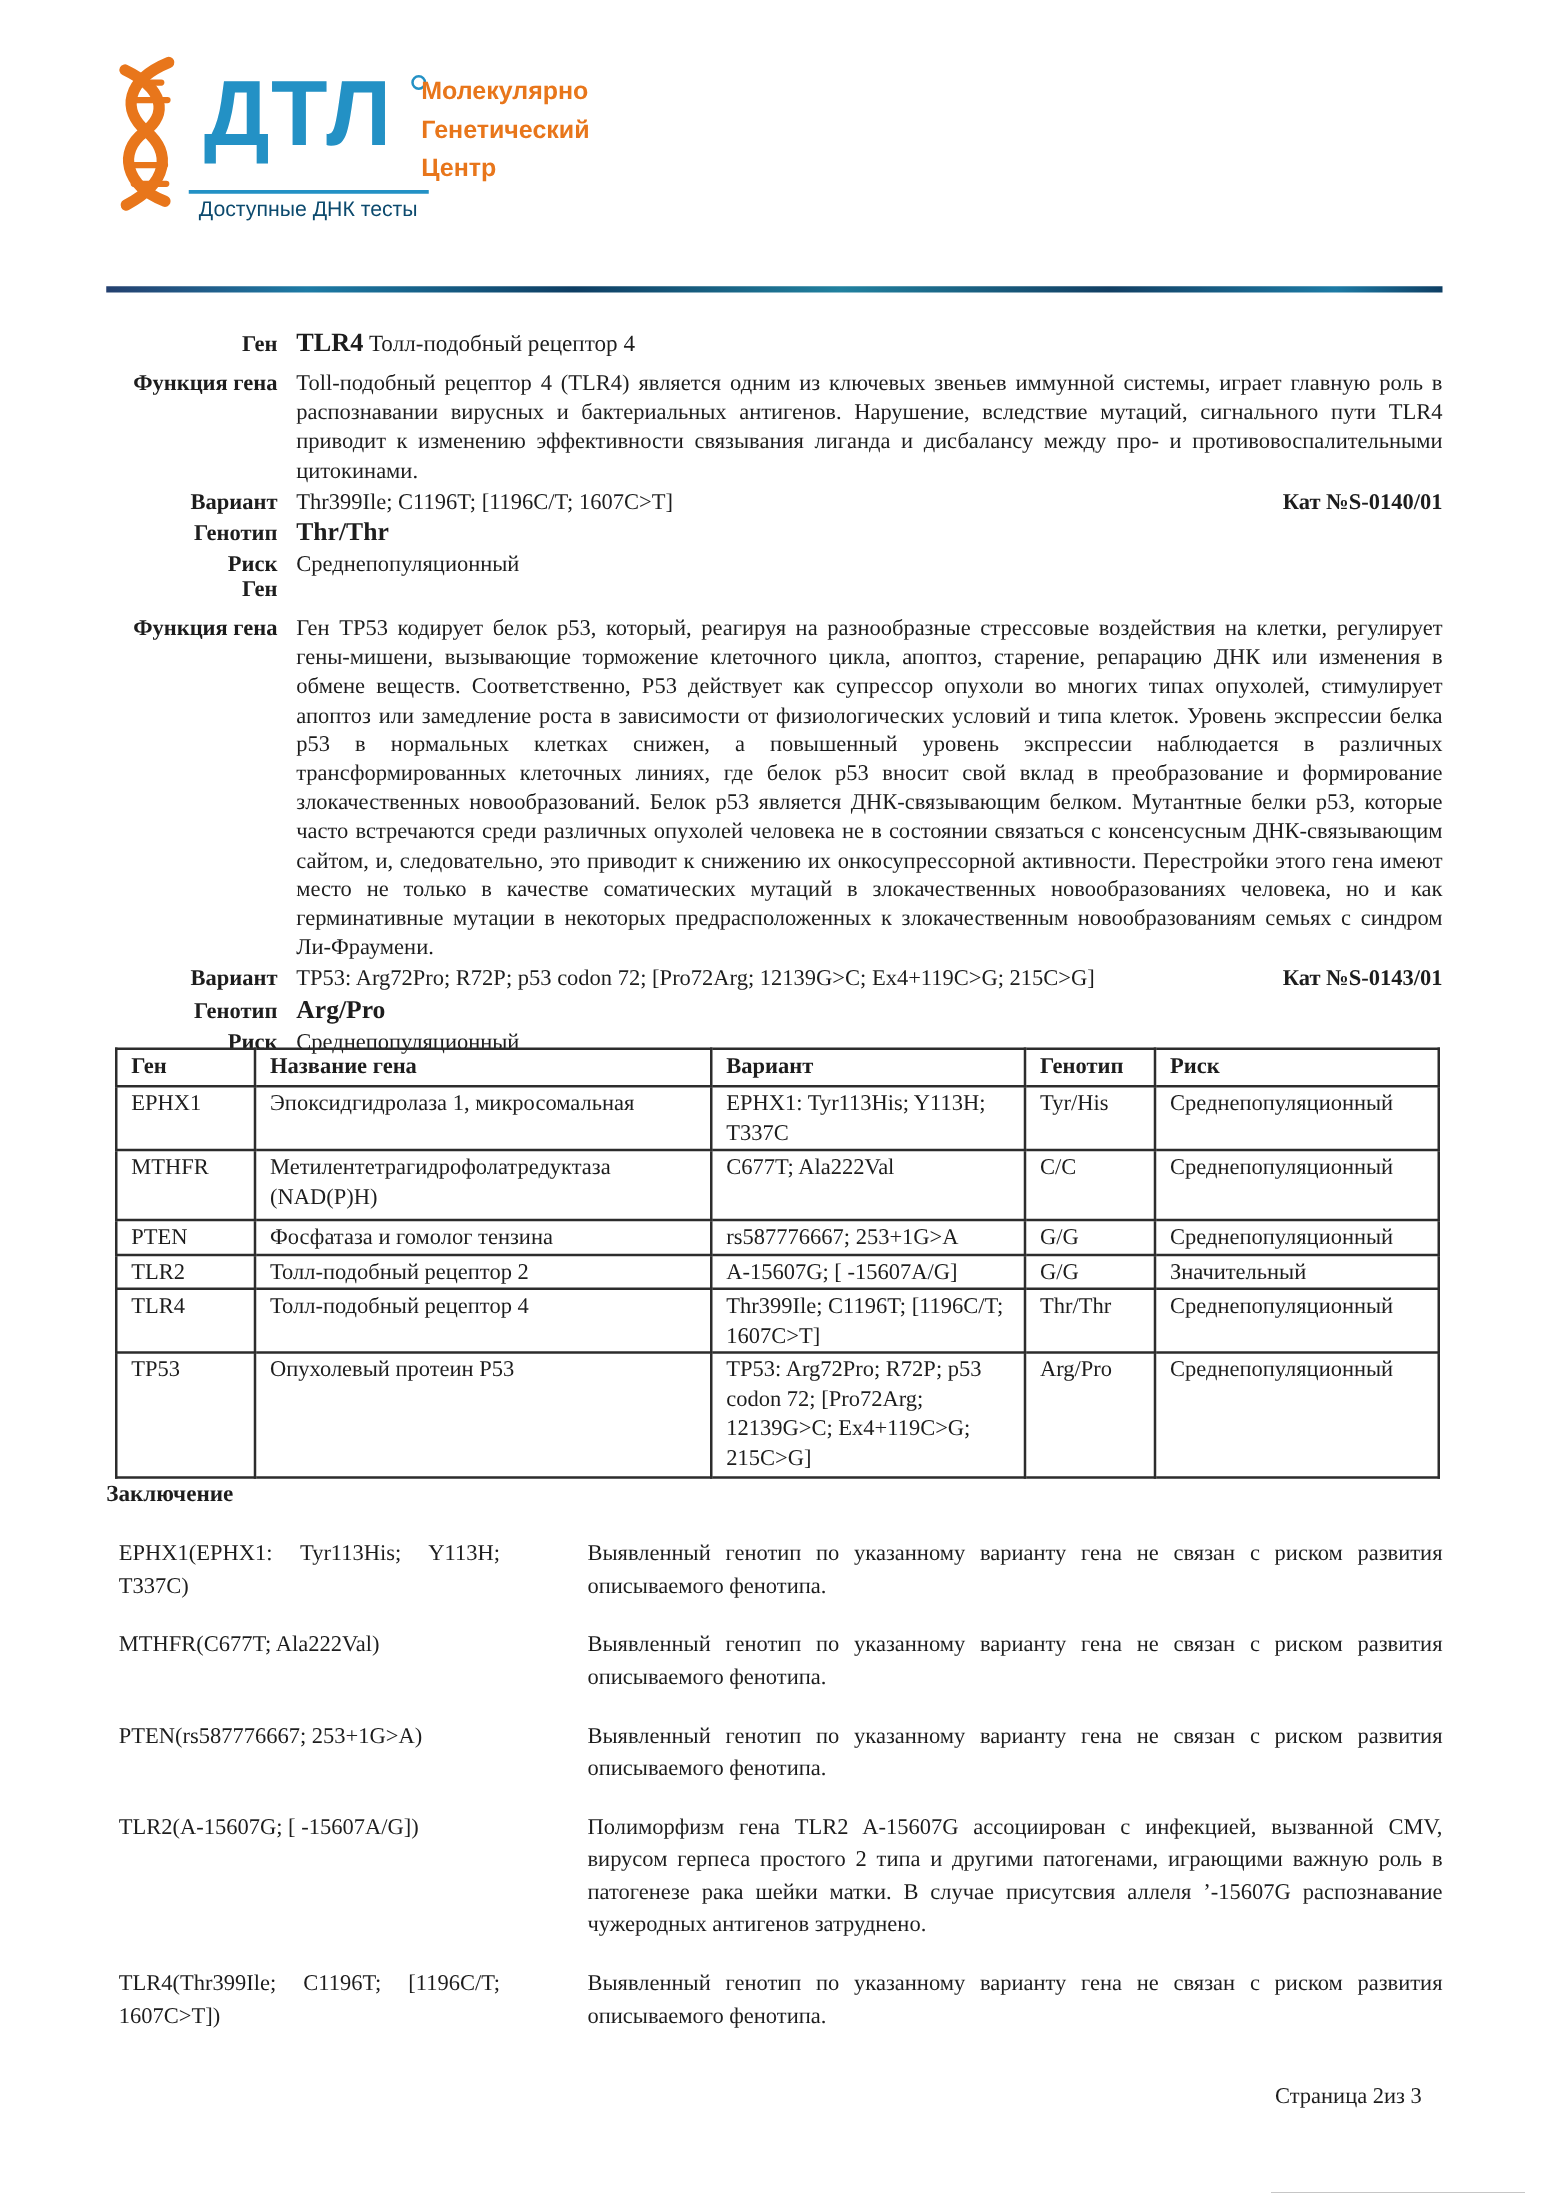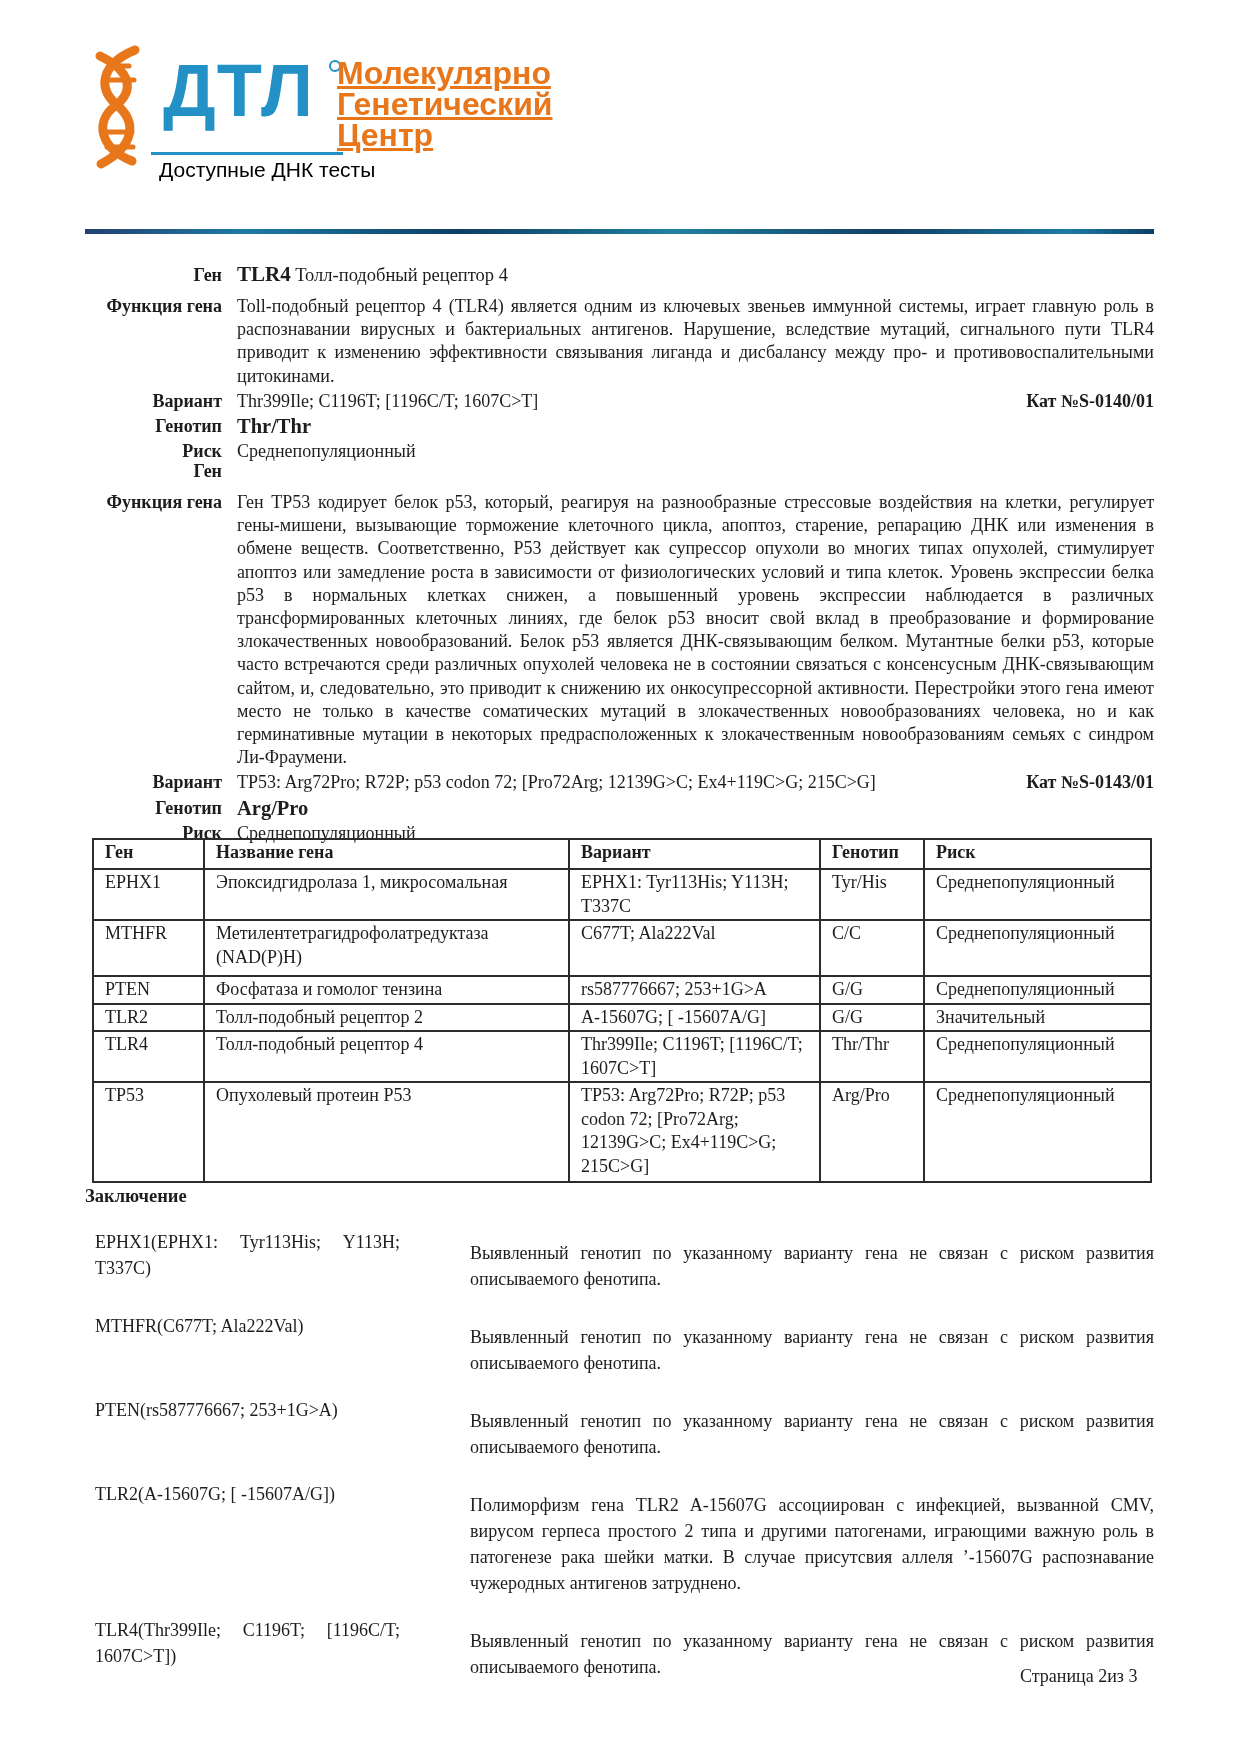--- a/index.html
+++ b/index.html
@@ -15,27 +15,27 @@
   .brand{
     position:absolute; left:78px; top:14px; line-height:1;
     font-family:"Liberation Sans","DejaVu Sans",sans-serif;
     font-weight:700; font-size:74px; color:#2391c5; letter-spacing:1px;
   }
   .reg  { position:absolute; left:244px; top:20px; width:8px; height:8px;
           border:2px solid #2391c5; border-radius:50%; }
   .tagline{
     position:absolute; left:252px; top:18px;
     font-family:"Liberation Sans","DejaVu Sans",sans-serif;
-    color:#e8761b; font-size:32px; font-weight:600; line-height:31px;text-decoration:underline;
+    color:#e8761b; font-size:20px; font-weight:600; line-height:31px;
   }
   .logo-rule{ position:absolute; left:66px; top:112px; width:192px; height:3px; background:#2391c5; }
   .logo-sub{
     position:absolute; left:74px; top:118px;
     font-family:"Liberation Sans","DejaVu Sans",sans-serif;
-    color:#000000; font-size:21px; font-weight:500;
+    color:#0c4a6e; font-size:17px; font-weight:500;
   }
 
   
   .divider{
     position:absolute; left:85px; top:229px; width:1069px; height:5px;
     background:linear-gradient(90deg,#24406f 0%,#1d7ba5 15%,#0e3e63 35%,#21819f 55%,#123f63 75%,#1d7ba5 92%,#0e3e63 100%);
   }
 
   
   .gene-section{ position:absolute; left:85px; width:1069px; font-size:18px; }
@@ -70,21 +70,21 @@
 
   
   .conclusion{ position:absolute; left:85px; top:1183px; width:1069px; }
   .conclusion-title{ font-weight:700; font-size:18.5px; line-height:26px; }
   .conc-items{ margin-top:20px; padding-left:10px; }
   .conc-item{
     display:grid; grid-template-columns:305px 1fr; column-gap:70px;
     margin-bottom:21px; font-size:18px; line-height:26px;
   }
   .conc-term{ text-align:justify; }
-  .conc-text{ text-align:justify;margin-top:11px; }
+  .conc-text{ text-align:justify; }
 
   
   .page-footer{ position:absolute; top:1666px; left:1020px; font-size:18px; }
 </style>
 </head>
 <body>
 
 <div class="page">
 
   <div class="logo">

